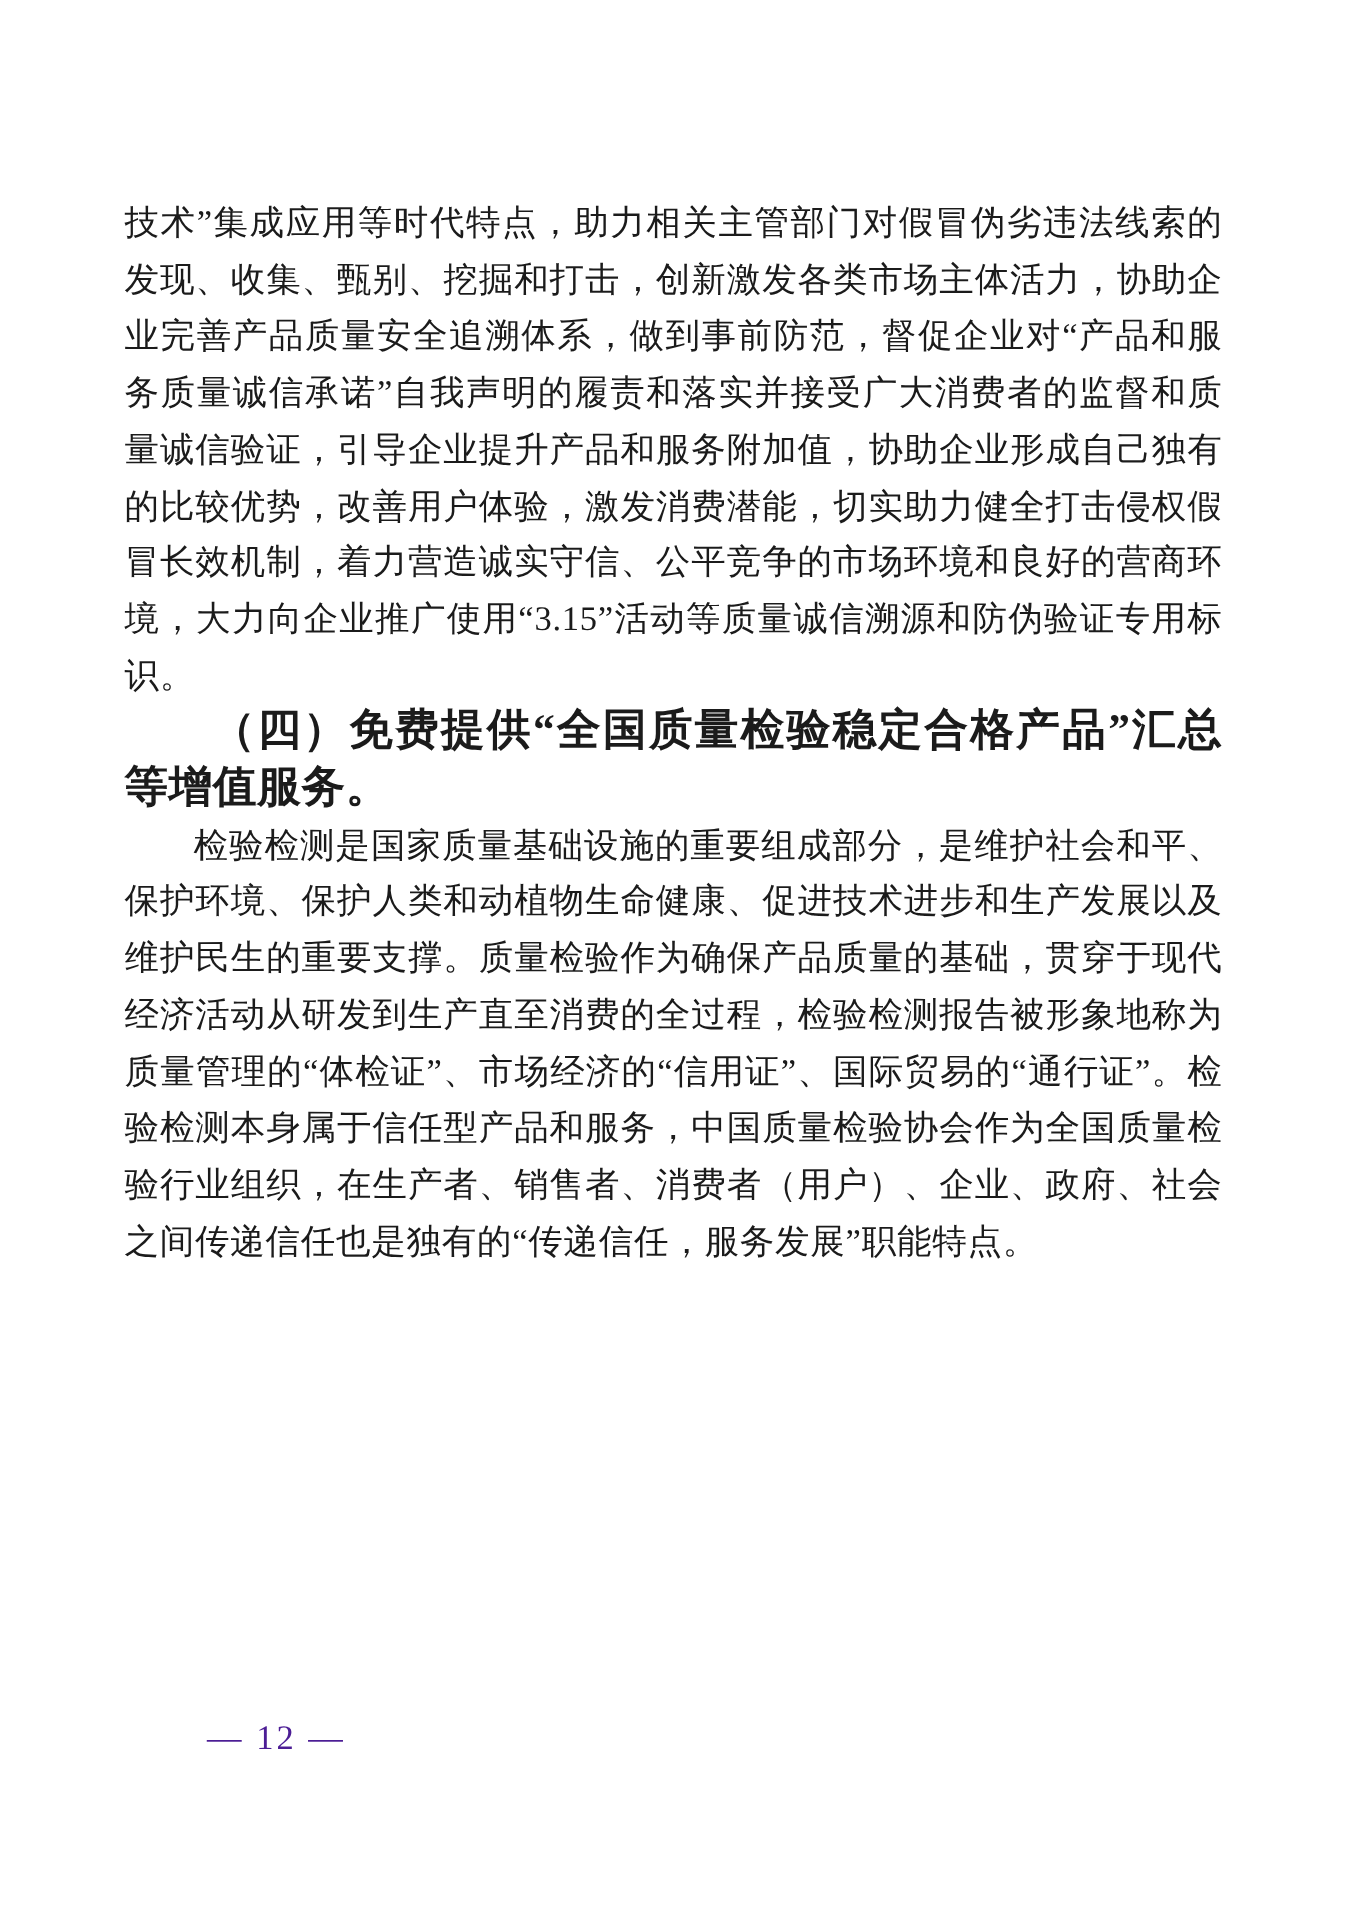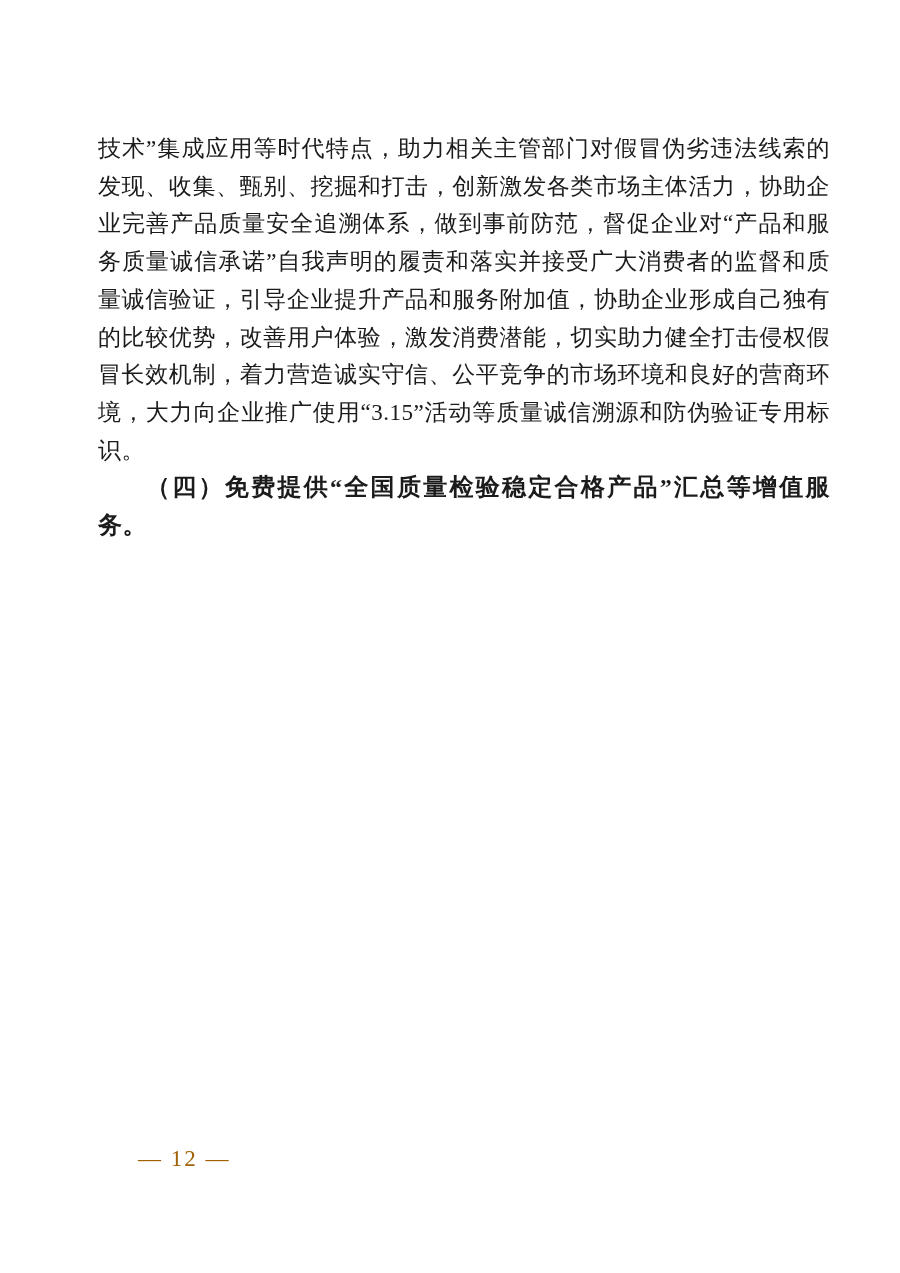--- a/index.html
+++ b/index.html
@@ -10,53 +10,54 @@
   .page {
     position: relative;
     width: 900px;
     height: 1273px;
     background: #ffffff;
     overflow: hidden;
     font-family: "Liberation Serif", "DejaVu Serif", serif;
   }
   .content {
     position: absolute;
-    left: 98px;
+    left: 83px;
     top: 130px;
     width: 732px;
     color: #1b1b1b;
     font-size: 23px;
     line-height: 37.7px;
     text-align: justify;
     text-justify: inter-ideograph;
     letter-spacing: 0.5px;
   }
   .content p {
     margin: 0;
     padding: 0;
   }
   .para-indent {
     text-indent: 2em;
   }
   .section-heading {
     font-weight: bold;
     text-indent: 2em;
-    font-size: 24px;
+    font-size: 29px;
   }
   .footer {
     position: absolute;
     left: 138px;
     top: 1146px;
     font-size: 23px;
-    color: #a16207;
+    color: #4c1d95;
     letter-spacing: 2px;
   }
 </style>
 </head>
 <body>
 
 <div class="page">
   <div class="content">
     <p>技术”集成应用等时代特点，助力相关主管部门对假冒伪劣违法线索的发现、收集、甄别、挖掘和打击，创新激发各类市场主体活力，协助企业完善产品质量安全追溯体系，做到事前防范，督促企业对“产品和服务质量诚信承诺”自我声明的履责和落实并接受广大消费者的监督和质量诚信验证，引导企业提升产品和服务附加值，协助企业形成自己独有的比较优势，改善用户体验，激发消费潜能，切实助力健全打击侵权假冒长效机制，着力营造诚实守信、公平竞争的市场环境和良好的营商环境，大力向企业推广使用“3.15”活动等质量诚信溯源和防伪验证专用标识。</p>
     <p class="section-heading">（四）免费提供“全国质量检验稳定合格产品”汇总等增值服务。</p>
+    <p class="para-indent">检验检测是国家质量基础设施的重要组成部分，是维护社会和平、保护环境、保护人类和动植物生命健康、促进技术进步和生产发展以及维护民生的重要支撑。质量检验作为确保产品质量的基础，贯穿于现代经济活动从研发到生产直至消费的全过程，检验检测报告被形象地称为质量管理的“体检证”、市场经济的“信用证”、国际贸易的“通行证”。检验检测本身属于信任型产品和服务，中国质量检验协会作为全国质量检验行业组织，在生产者、销售者、消费者（用户）、企业、政府、社会之间传递信任也是独有的“传递信任，服务发展”职能特点。</p>
   </div>
   <div class="footer">— 12 —</div>
 </div>
 
 </body></html>

